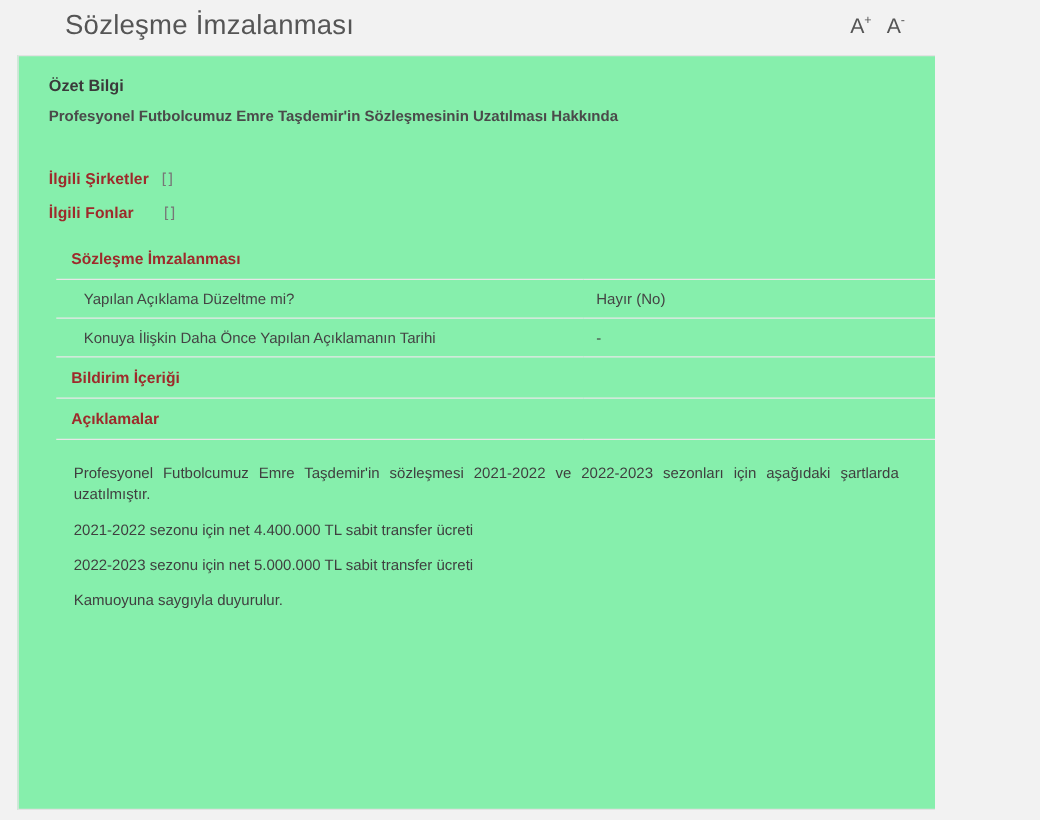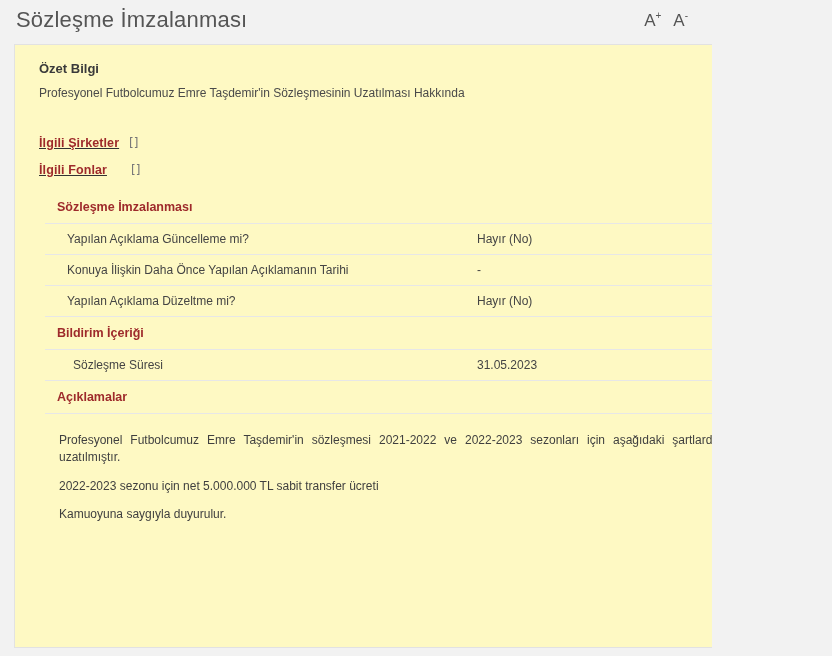--- a/index.html
+++ b/index.html
@@ -8,20 +8,21 @@
     background: #f2f2f2;
     font-family: "Liberation Sans", sans-serif;
     color: #333;
   }
   #page {
     position: relative;
     width: 712px;
     height: 656px;
     background: #f2f2f2;
     overflow: hidden;
+    padding-left: 36px;
   }
   .top-bar {
     position: relative;
     height: 40px;
     padding: 0 14px;
     display: flex;
     align-items: center;
     justify-content: space-between;
     background: #f2f2f2;
   }
@@ -49,49 +50,49 @@
   .font-ctl sup {
     font-size: 10px;
     vertical-align: super;
   }
   .card {
     position: absolute;
     left: 14px;
     top: 44px;
     width: 804px;
     height: 604px;
-    background: #fef9c3;
+    background: #86efac;
     border: 1px solid #e2e2e2;
     box-sizing: border-box;
     overflow: hidden;
   }
   .card-inner {
     padding: 16px 18px 0 18px;
   }
   .section-heading {
     font-size: 13px;
     font-weight: bold;
     color: #3a3a3a;
     margin: 0 0 9px 6px;
   }
   .summary-text {
     font-size: 12px;
     color: #4a4a4a;
     margin: 0 0 0 6px;
     line-height: 1.4;
+    font-weight: bold;
   }
   .rel-block {
     margin-top: 34px;
     margin-left: 6px;
   }
   .rel-row {
     display: flex;
     align-items: flex-start;
     margin-bottom: 13px;
-    text-decoration: underline;
   }
   .rel-label {
     font-size: 12.5px;
     font-weight: bold;
     color: #9e2a2b;
     letter-spacing: 0.1px;
   }
   .rel-value {
     font-size: 12px;
     color: #777;
@@ -170,48 +171,41 @@
         </div>
       </div>
 
       <table class="detail">
         <tbody>
           <tr class="group">
             <td class="col-label">Sözleşme İmzalanması</td>
             <td class="col-value"></td>
           </tr>
           <tr class="item">
-            <td class="col-label">Yapılan Açıklama Güncelleme mi?</td>
+            <td class="col-label">Yapılan Açıklama Düzeltme mi?</td>
             <td class="col-value">Hayır (No)</td>
           </tr>
           <tr class="item">
             <td class="col-label">Konuya İlişkin Daha Önce Yapılan Açıklamanın Tarihi</td>
             <td class="col-value">-</td>
           </tr>
-          <tr class="item">
-            <td class="col-label">Yapılan Açıklama Düzeltme mi?</td>
-            <td class="col-value">Hayır (No)</td>
-          </tr>
           <tr class="group">
             <td class="col-label">Bildirim İçeriği</td>
             <td class="col-value"></td>
           </tr>
-          <tr class="item indent">
-            <td class="col-label">Sözleşme Süresi</td>
-            <td class="col-value">31.05.2023</td>
-          </tr>
           <tr class="group last">
             <td class="col-label">Açıklamalar</td>
             <td class="col-value"></td>
           </tr>
         </tbody>
       </table>
 
       <div class="notes">
         <p class="justify">Profesyonel Futbolcumuz Emre Taşdemir'in sözleşmesi 2021-2022 ve 2022-2023 sezonları için aşağıdaki şartlarda uzatılmıştır.</p>
+        <p>2021-2022 sezonu için net 4.400.000 TL sabit transfer ücreti</p>
         <p>2022-2023 sezonu için net 5.000.000 TL sabit transfer ücreti</p>
         <p>Kamuoyuna saygıyla duyurulur.</p>
       </div>
 
     </div>
   </div>
 
 </div>
 
 </body></html>

